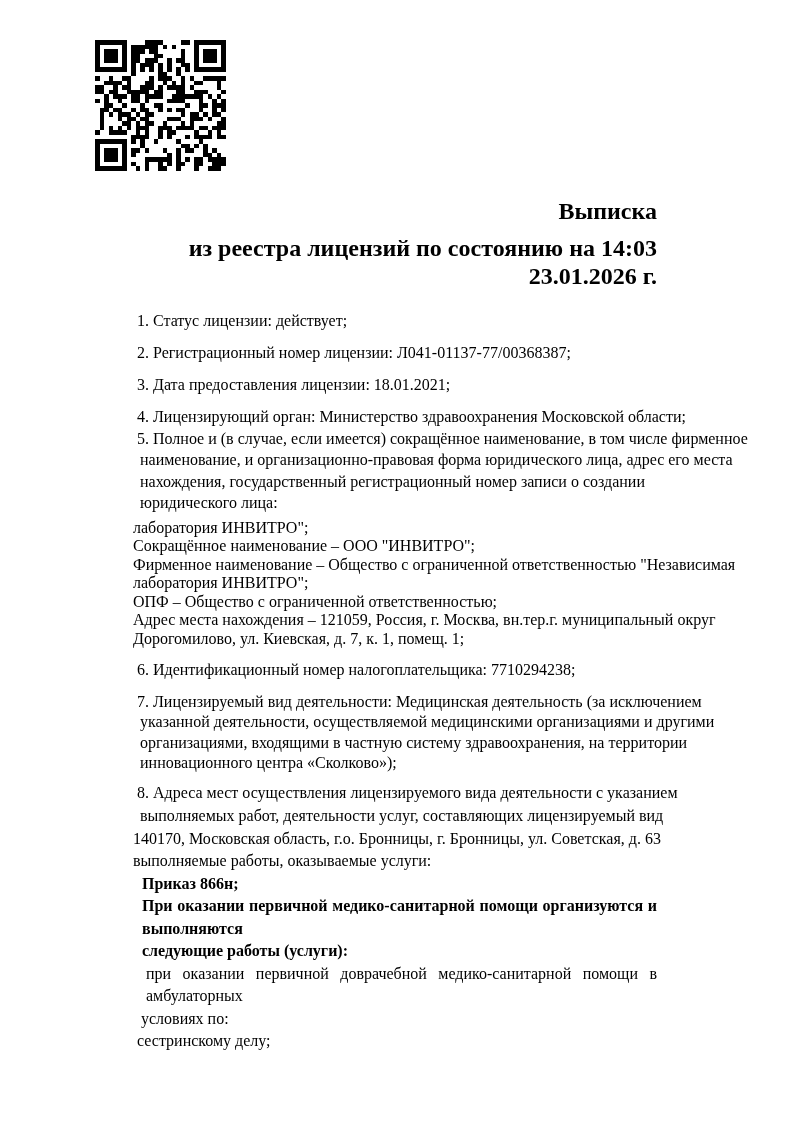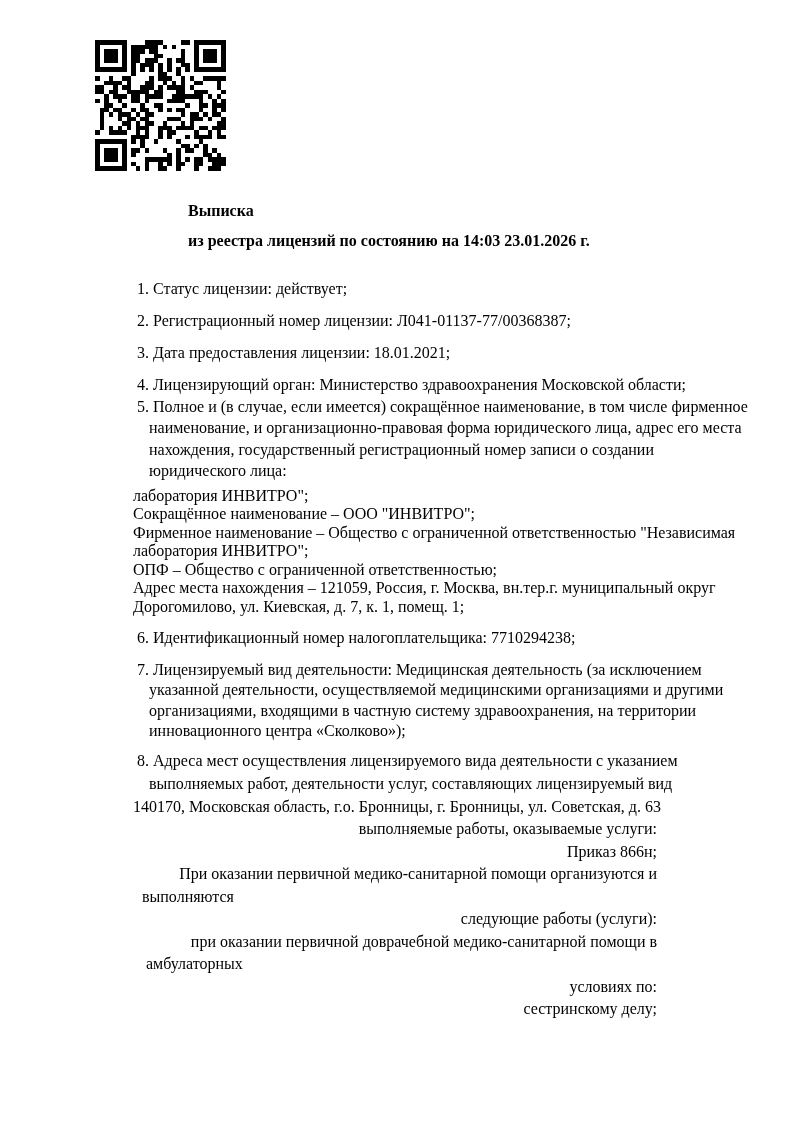--- a/index.html
+++ b/index.html
@@ -21,49 +21,49 @@
   }
   .content {
     position: absolute;
     left: 133px;
     top: 0;
     width: 524px;
     padding-top: 198px;
   }
   .title-wrap {
     padding-left: 55px;
-    text-align: left;
+    text-align: right;
     font-weight: bold;
-    font-size: 16px;
+    font-size: 24px;
   }
   .t1 { line-height: 26px; }
-  .t2 { line-height: 34px; }
+  .t2 { line-height: 28px; margin-top: 10px; }
   .l {
     font-size: 16px;
     line-height: 21.5px;
     white-space: nowrap;
   }
   .ml4  { margin-left: 4px; }
   .ml8  { margin-left: 8px; }
-  .ml9  { margin-left: 9px; }
+  .ml9  { margin-left: 9px; font-weight: bold; }
   .ml13 { margin-left: 13px; }
-  .ml16 { margin-left: 16px; }
+  .ml16 { margin-left: 7px; }
   .ml19 { margin-left: 4px; }
   .b-p1 { margin-top: 20px; margin-bottom: 10.5px; }
   .b-p2, .b-p3 { margin-bottom: 10.5px; }
   .b-p4 { margin-bottom: 0; }
   .b-p5 { margin-bottom: 5px; }
   .b-org { margin-bottom: 11px; }
   .b-org .l { line-height: 18.5px; }
   .b-p6 { margin-bottom: 11px; }
   .b-p7 { margin-bottom: 7px; }
   .b-p7 .l { line-height: 20.5px; }
   .b-p8 { margin-bottom: 1px; }
   .b-p8 .l { line-height: 23px; text-align: center; }
-  .b-works .l { line-height: 22.5px; text-align: right; }
+  .b-works .l { line-height: 22.5px; }
   .stretch {
     white-space: normal;
     text-align: justify;
     text-align-last: justify;
   }
 </style>
 </head>
 <body>
 
 <div class="page">

